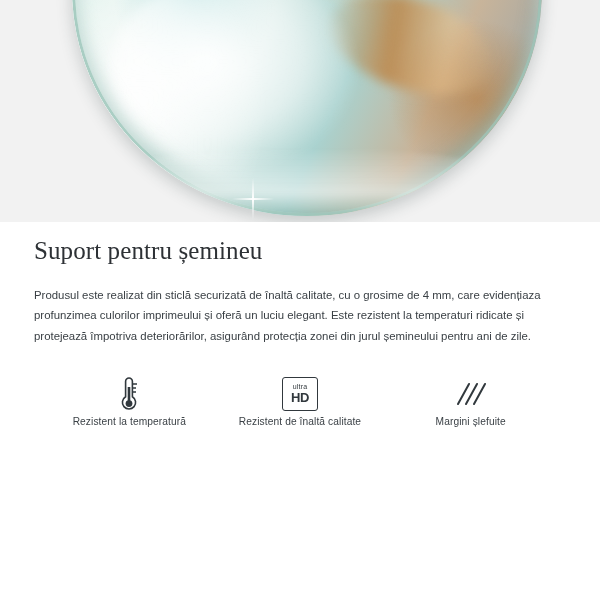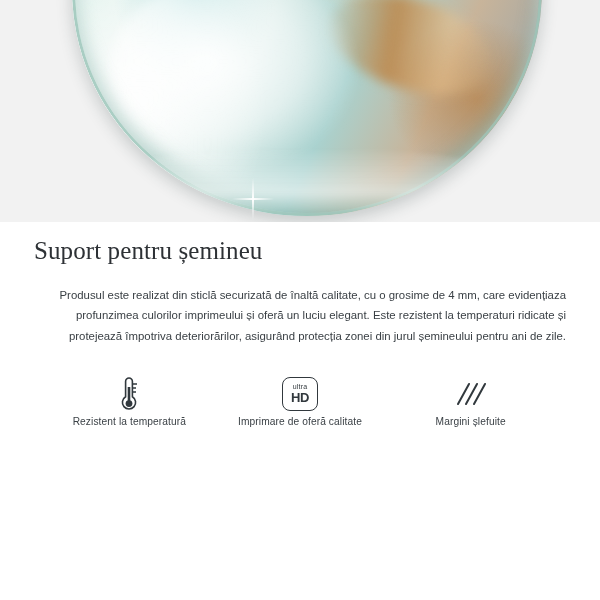--- a/index.html
+++ b/index.html
@@ -126,21 +126,20 @@
     margin: 0;
     letter-spacing: 0.1px;
   }
   .headline .line2 { display: block; }
   .body-copy {
     margin: 18px 0 12px 0;
     font-size: 11.4px;
     line-height: 1.78;
     color: #3a4045;
     max-width: 533px;
-    text-align: right;
   }
 
   
   .features {
     display: grid;
     grid-template-columns: repeat(3, 1fr);
     row-gap: 6px;
     margin-top: 22px;
     padding: 0 10px;
   }
@@ -161,21 +160,21 @@
   }
   .feature-label {
     font-size: 10.2px;
     color: #3b4146;
     letter-spacing: 0.1px;
   }
   .hd-badge {
     width: 34px;
     height: 32px;
     border: 1.6px solid #31383d;
-    border-radius: 8px;
+    border-radius: 3px;
     display: flex;
     flex-direction: column;
     align-items: center;
     justify-content: center;
     line-height: 1;
   }
   .hd-badge .hd-top {
     font-size: 7px;
     letter-spacing: 0.2px;
     margin-bottom: 1px;
@@ -226,21 +225,21 @@
         <div class="feature-label">Rezistent la temperatură</div>
       </div>
 
       <div class="feature">
         <div class="feature-icon">
           <div class="hd-badge">
             <span class="hd-top">ultra</span>
             <span class="hd-bottom">HD</span>
           </div>
         </div>
-        <div class="feature-label">Imprimare de oferă calitate</div>
+        <div class="feature-label">Rezistent de înaltă calitate</div>
       </div>
 
 
 
       <div class="feature">
         <div class="feature-icon">
           <svg width="34" height="30" viewBox="0 0 34 30" fill="none" stroke="#31383d" stroke-width="2" stroke-linecap="round">
             <path d="M4 25L15 5"></path>
             <path d="M12 25L23 5"></path>
             <path d="M20 25L31 5"></path>

